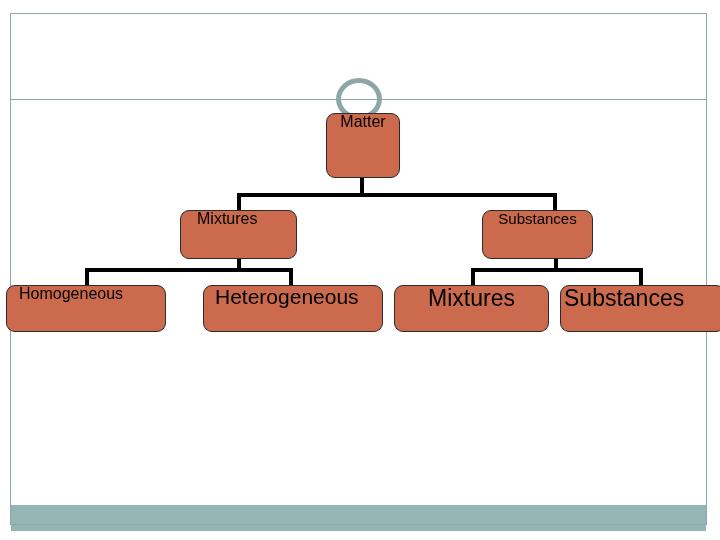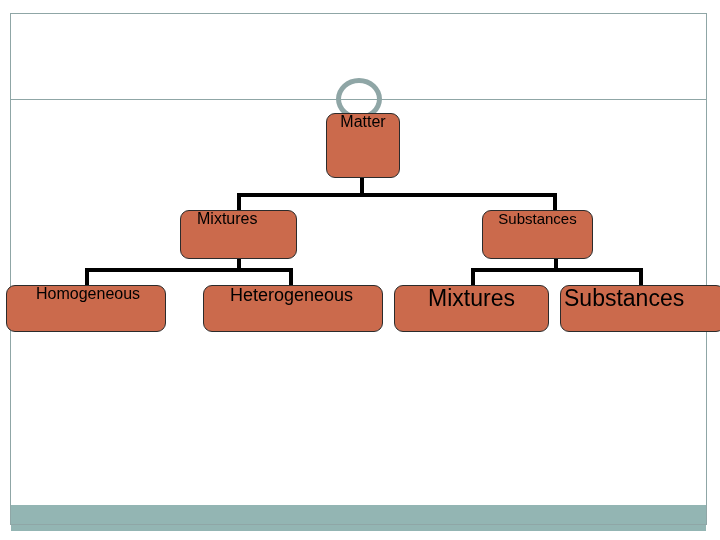--- a/index.html
+++ b/index.html
@@ -98,28 +98,28 @@
   #node-substances {
     left: 482px; top: 210px; width: 111px; height: 49px;
     justify-content: center;
     font-size: 15px;
   }
 
   
   #node-homogeneous {
     left: 6px; top: 285px; width: 160px; height: 47px;
     justify-content: flex-start;
-    padding-left: 29px;
+    padding-left: 12px;
     font-size: 16px;
   }
   #node-heterogeneous {
     left: 203px; top: 285px; width: 180px; height: 47px;
     justify-content: flex-start;
-    padding-left: 26px;
-    font-size: 18px;
+    padding-left: 11px;
+    font-size: 21px;
   }
   #node-elements {
     left: 394px; top: 285px; width: 155px; height: 47px;
     justify-content: center;
     font-size: 23px;
   }
   #node-compounds {
     left: 560px; top: 285px; width: 165px; height: 47px;
     justify-content: flex-start;
     padding-left: 3px;

